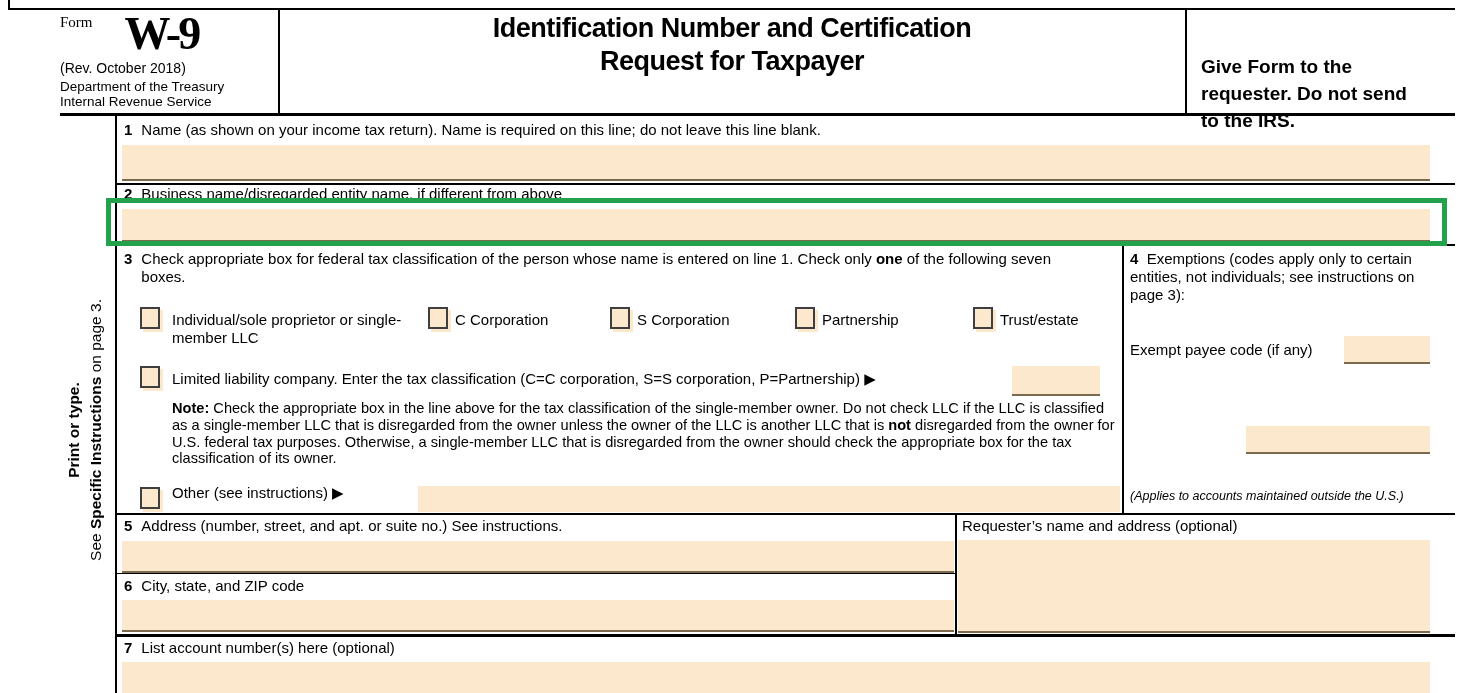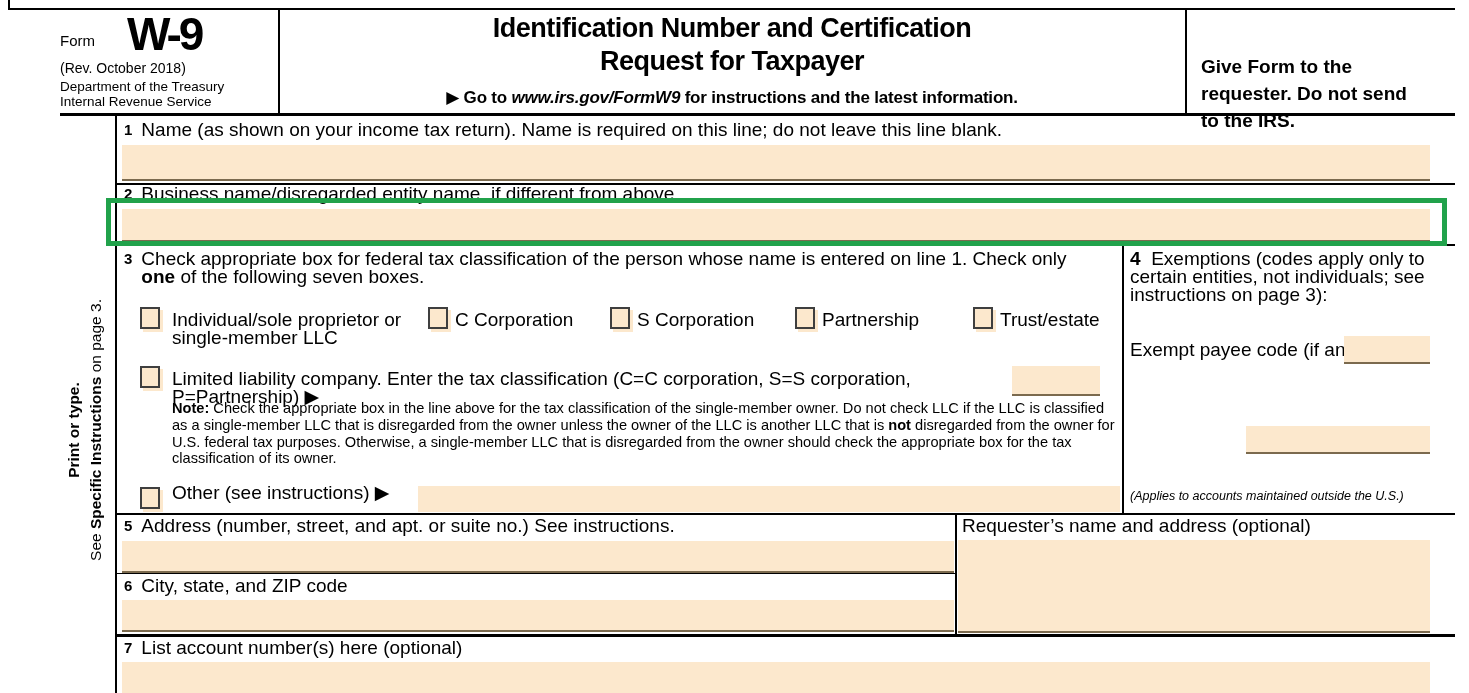--- a/index.html
+++ b/index.html
@@ -7,25 +7,25 @@
         font-family:"Liberation Sans","DejaVu Sans",sans-serif;color:#000;}
   .abs{position:absolute;}
   .line{position:absolute;background:#000;}
   .field-input{position:absolute;background:#fce8cd;border:none;border-bottom:2px solid #7b6a4e;
         box-sizing:border-box;font-family:inherit;font-size:15px;padding:0 6px;outline:none;}
   .field-input.noline{border-bottom:none;}
   .checkbox{position:absolute;width:20px;height:22px;border:2px solid #3f3f3f;background:#fce8cd;
         box-shadow:3px 3px 0 0 #fce8cd;box-sizing:border-box;cursor:pointer;}
   .lbl{position:absolute;font-size:15px;line-height:18px;display:flex;gap:9px;align-items:flex-start;}
   .lbl .num{font-weight:bold;flex:0 0 auto;}
-  .txt{font-size:19px;line-height:18px;}
+  .txt{font-size:15px;line-height:18px;}
   .b{font-weight:bold;}
   .i{font-style:italic;}
   
-  .hdr-form-row{display:flex;align-items:flex-end;}
+  .hdr-form-row{display:flex;font-family:Liberation Serif, serif;}
   .form-word{font-size:15px;padding-bottom:5px;margin-right:8px;}
   .form-number{font-size:46px;font-weight:bold;letter-spacing:-3px;line-height:40px;margin-left:24px;}
   .revision{font-size:14px;margin-top:6px;}
   .dept{font-size:13.5px;line-height:15px;}
   .title-line{font-size:27px;font-weight:bold;letter-spacing:-0.5px;line-height:33px;text-align:center;}
   .goto-line{font-size:17px;font-weight:bold;text-align:center;margin-top:9px;letter-spacing:-0.2px;}
   .give-form{font-size:19px;font-weight:bold;line-height:27px;margin-top:36px;}
   
   .sidebar{position:absolute;left:42px;top:167px;width:86px;height:526px;display:flex;
         align-items:center;justify-content:center;}
@@ -65,24 +65,20 @@
     <div class="revision">(Rev. October 2018)</div>
     <div class="dept" style="margin-top:3px">
       <div>Department of the Treasury</div>
       <div>Internal Revenue Service</div>
     </div>
   </div>
 
   <div class="abs" style="left:282px;top:12px;width:900px">
     <div class="title-line">Identification Number and Certification</div>
     <div class="title-line">Request for Taxpayer</div>
-    <div class="goto-line">
-      <span>▶</span>
-      <span>Go to </span><span class="i">www.irs.gov/FormW9</span><span> for instructions and the latest information.</span>
-    </div>
   </div>
 
   <div class="abs give-form" style="left:1201px;top:17px;width:210px">Give Form to the requester. Do not send to the IRS.</div>
 
   <div class="sidebar">
     <div class="sidebar-inner">
       <div class="b">Print or type.</div>
       <div><span>See </span><span class="b">Specific Instructions</span><span> on page 3.</span></div>
     </div>
   </div>

